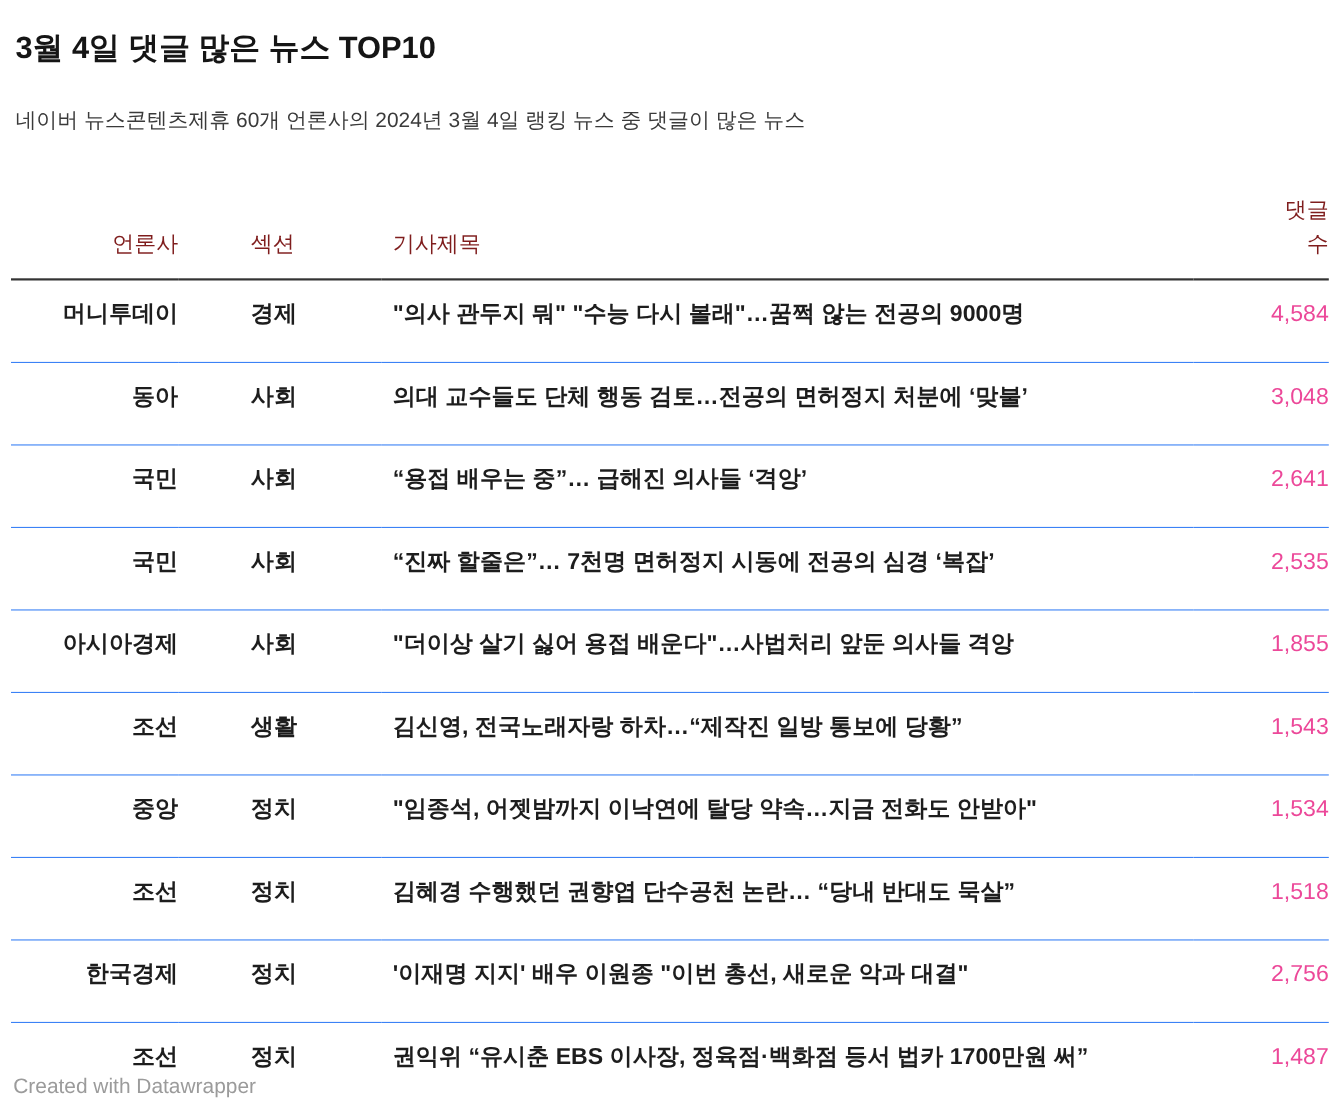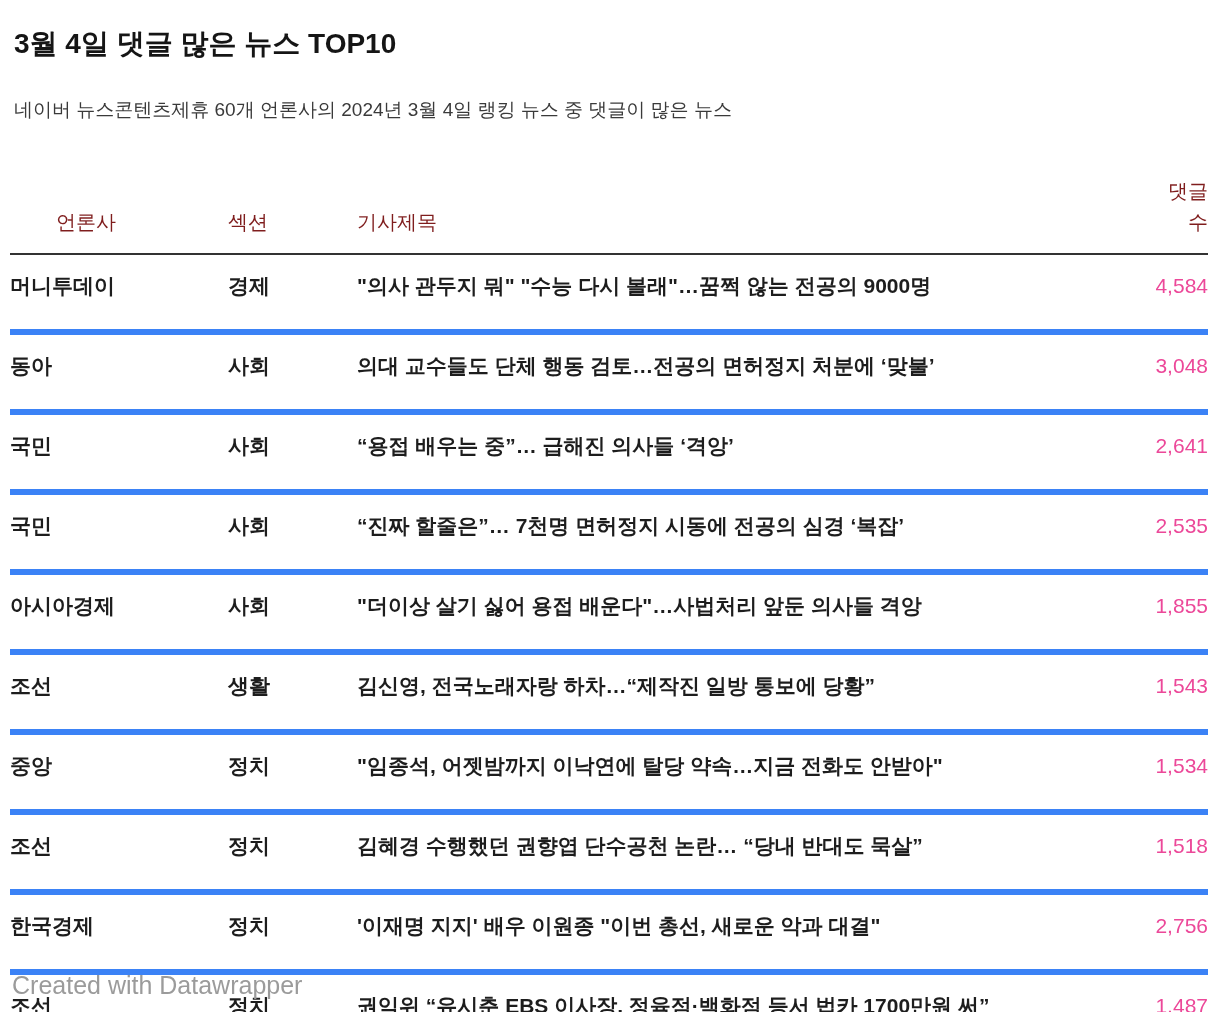--- a/index.html
+++ b/index.html
@@ -43,49 +43,49 @@
 
   thead th {
     font-size: 20px;
     font-weight: 400;
     color: #7f1d1d;
     vertical-align: bottom;
     padding-bottom: 15px;
     border-bottom: 2px solid #333333;
     line-height: 1.55;
   }
-  th.c1, td.c1 { }
+  th.c1, td.c1 { text-align: right; }
   th.c2, td.c2 { text-align: left; padding-left: 66px; }
   th.c3, td.c3 { text-align: left; padding-left: 10px; padding-right: 8px; }
   th.c4, td.c4 { text-align: right; }
   th.c4 .wrap-narrow {
     display: inline-block;
     width: 62px;
     text-align: right;
     white-space: normal;
   }
 
   tbody td {
     padding-top: 16px;
     padding-bottom: 28px;
     font-size: 21px;
     line-height: 1.43;
     vertical-align: middle;
   }
-  tbody tr + tr td { border-top: 6px solid #3b82f6; }
+  tbody tr + tr td { border-top: 1px solid #3b82f6; }
   td.c1, td.c2, td.c3 { font-weight: 700; color: #1d1d1d; }
   td.c4 { font-weight: 400; color: #ec4899; }
 
   .footer {
     position: absolute;
     left: 12px;
     bottom: 12px;
   }
   .footer a {
-    font-size: 25px;
+    font-size: 19px;
     color: #9b9b9b;
     text-decoration: none;
   }
 </style>
 </head>
 <body>
 
 <div class="page">
 
   <h1 class="chart-title">3월 4일 댓글 많은 뉴스 TOP10</h1>

